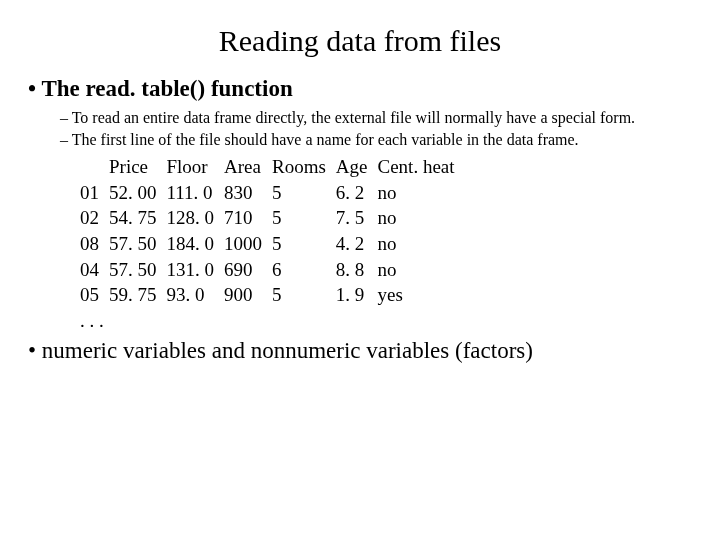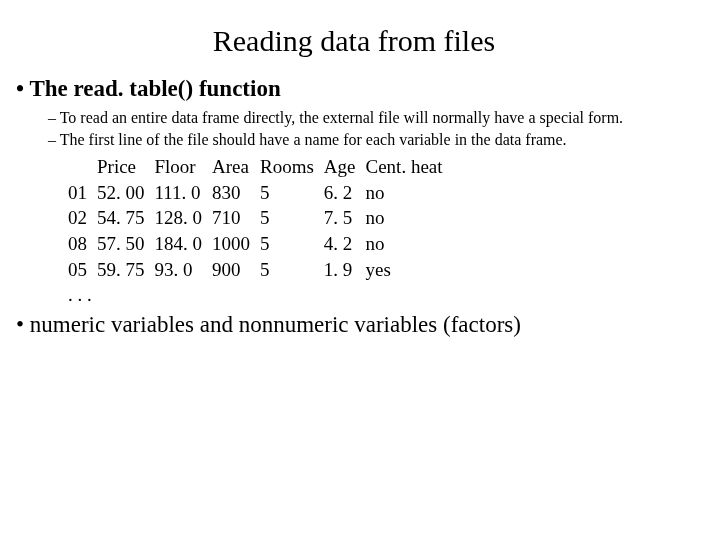--- a/index.html
+++ b/index.html
@@ -8,21 +8,21 @@
     width: 720px;
     height: 540px;
     background: #fff;
     font-family: "Times New Roman", Times, serif;
     color: #000;
   }
   .slide {
     box-sizing: border-box;
     width: 720px;
     height: 540px;
-    padding: 18px 28px 0 16px;
+    padding: 18px 28px 0 28px;
   }
   .title {
     text-align: center;
     font-size: 30px;
     margin: 6px 0 18px 0;
     font-weight: normal;
   }
   .level1 {
     font-size: 23px;
     margin: 0 0 6px 0;
@@ -102,20 +102,29 @@
       <tr>
         <td class="l">08</td>
         <td>57. 50</td>
         <td>184. 0</td>
         <td>1000</td>
         <td>5</td>
         <td>4. 2</td>
         <td class="l">no</td>
       </tr>
       <tr>
+        <td class="l">04</td>
+        <td>57. 50</td>
+        <td>131. 0</td>
+        <td>690</td>
+        <td>6</td>
+        <td>8. 8</td>
+        <td class="l">no</td>
+      </tr>
+      <tr>
         <td class="l">05</td>
         <td>59. 75</td>
         <td>93. 0</td>
         <td>900</td>
         <td>5</td>
         <td>1. 9</td>
         <td class="l">yes</td>
       </tr>
     </tbody>
       </table>

